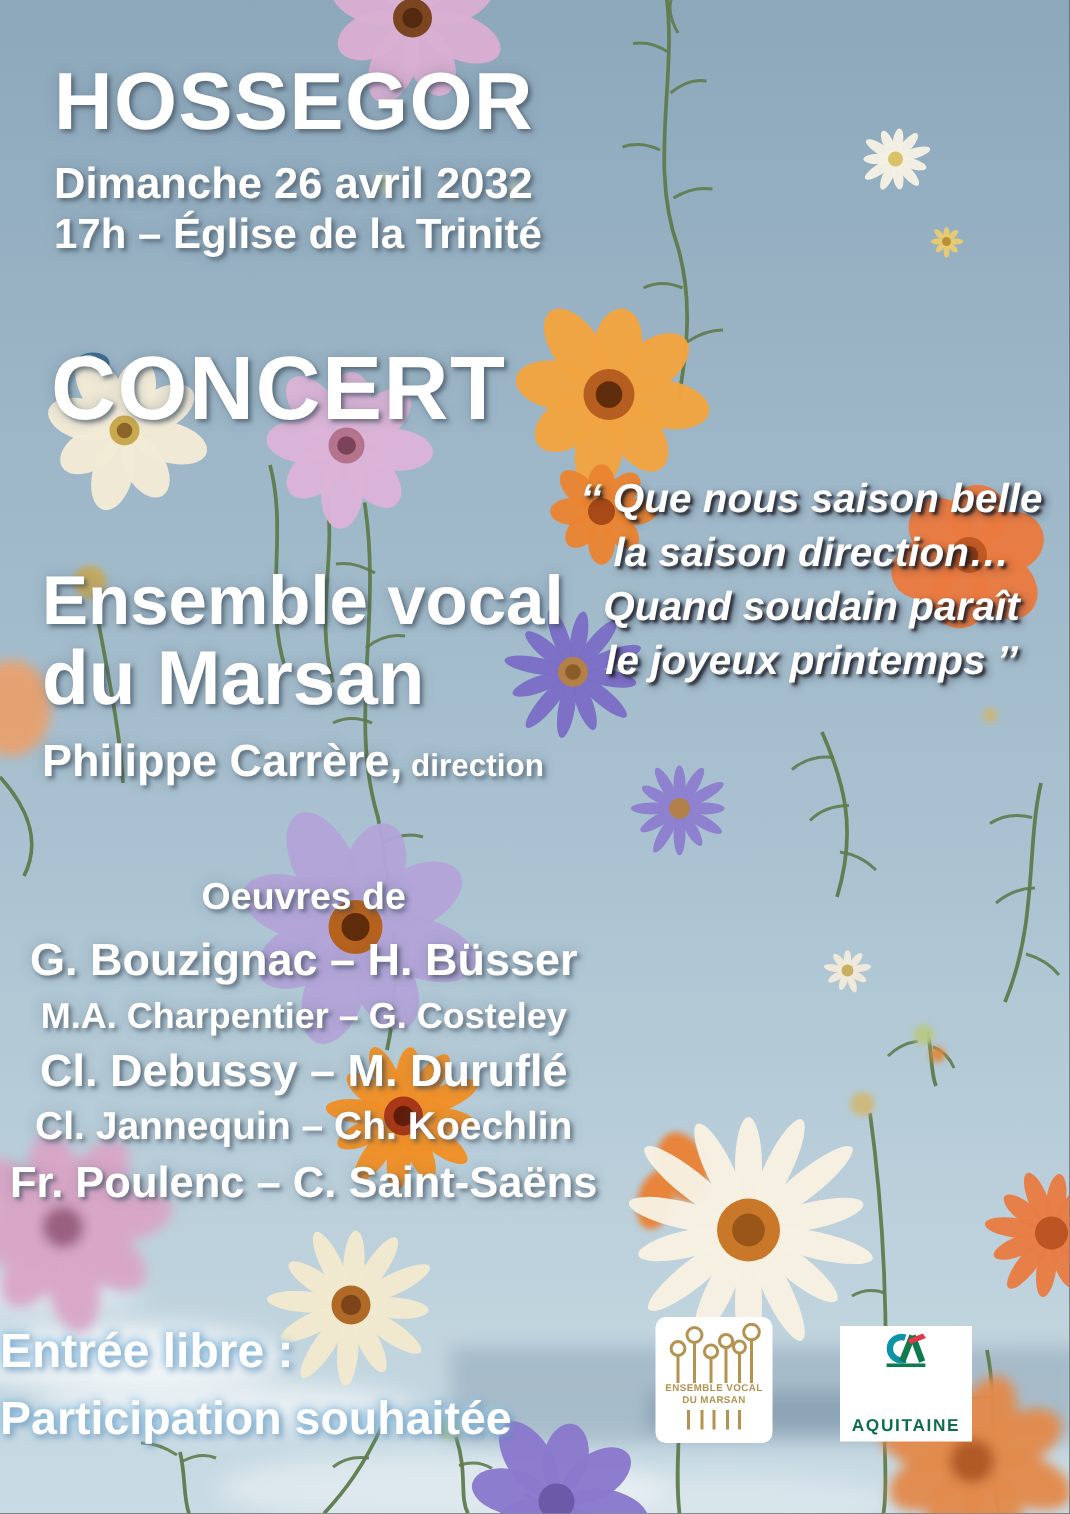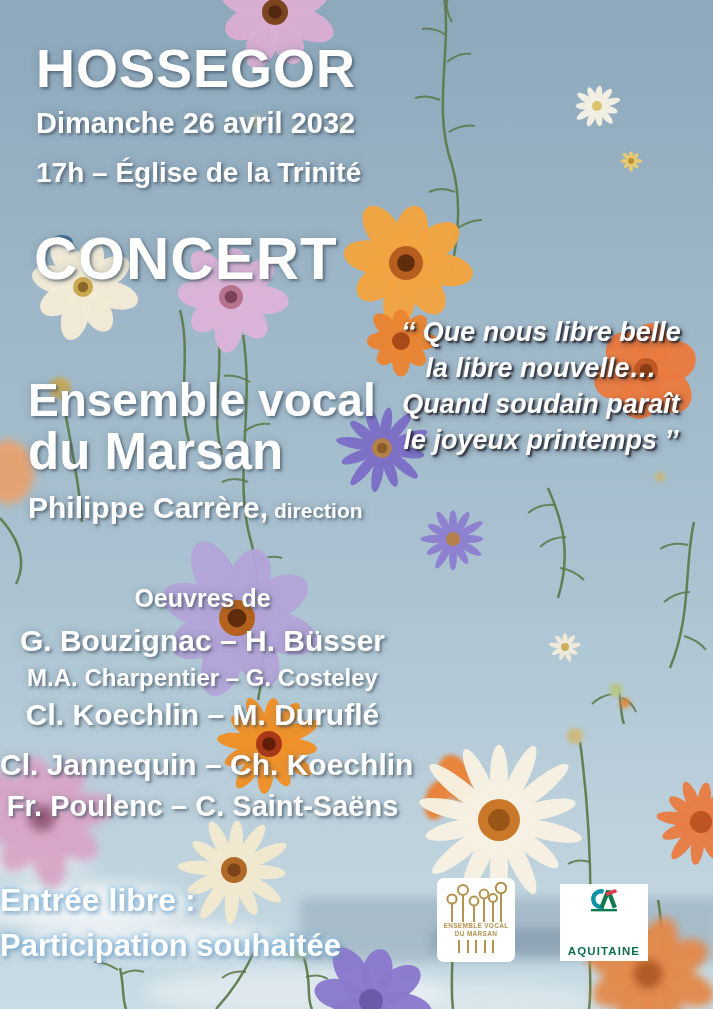--- a/index.html
+++ b/index.html
@@ -9,34 +9,34 @@
     background:linear-gradient(180deg,#8da8bb 0%,#9db7c8 30%,#a9c1d0 55%,#bbd0db 80%,#c9dbe4 100%);
   }
   #decor{position:absolute;inset:0;width:713px;height:1009px;}
   .txt{position:absolute;white-space:nowrap;}
   .sh{text-shadow:2px 2px 3px rgba(55,70,85,.6),0 0 9px rgba(80,100,120,.3);}
   .qsh{text-shadow:2px 2px 2px rgba(25,25,35,.8),3px 3px 6px rgba(25,25,35,.45);}
   .glow{text-shadow:0 0 7px rgba(145,195,228,.95),2px 2px 4px rgba(70,110,150,.6),-1px -1px 5px rgba(160,205,235,.8);}
   .top{left:36px;top:40px;}
   .city{font-size:54px;letter-spacing:1px;line-height:1.05;}
   .date{font-size:29px;margin-top:11px;line-height:1.1;}
-  .venue{font-size:28px;margin-top:18px;line-height:1.1;}
+  .venue{font-size:28px;margin-top:1px;line-height:1.1;}
   .concert{left:34px;top:224px;font-size:60px;letter-spacing:1px;}
   .quote{left:372px;top:314px;width:338px;text-align:center;font-style:italic;}
   .qline{display:block;font-size:27px;line-height:36px;}
   .ensemble{left:28px;top:376px;}
   .ens1{font-size:46px;line-height:1.08;}
   .ens2{font-size:51px;line-height:1.02;}
   .dirline{margin-top:13px;font-size:30px;}
   .dirrole{font-size:21px;}
   .works{left:0;top:584px;width:405px;text-align:center;}
   .wlabel{font-size:25px;margin-bottom:9px;}
   .cl{line-height:1.26;}
   .c0{font-size:30px;}.c1{font-size:24px;margin-top:3px;}.c2{font-size:30px;margin-top:3px;}
-  .c3{font-size:30px;margin-top:12px;}.c4{font-size:29px;margin-top:4px;}
+  .c3{font-size:26px;margin-top:0;}.c4{font-size:29px;margin-top:4px;}
   .entry{left:0;top:882px;width:418px;text-align:left;}
   .e1{font-size:32px;}
   .e2{font-size:31px;margin-top:9px;}
   .logo{position:absolute;background:#fff;display:flex;flex-direction:column;align-items:center;box-sizing:border-box;}
   .marsan{left:437px;top:878px;width:78px;height:84px;border-radius:7px;padding:4px 2px 4px;}
   .mtext{font-size:6.5px;line-height:1.2;color:#b5924f;letter-spacing:.3px;text-align:center;}
   .ticks{display:flex;gap:6.5px;margin-top:2px;}
   .tick{width:2px;height:13px;background:#b5924f;}
   .ca{left:560px;top:884px;width:88px;height:77px;padding:3px 3px 4px;gap:32px;}
   .region{font-size:11.5px;color:#0e6e4a;letter-spacing:1.1px;margin-top:1px;}
@@ -375,37 +375,37 @@
 
   <header class="txt top">
     <div class="city sh">HOSSEGOR</div>
     <div class="date sh">Dimanche 26 avril 2032</div>
     <div class="venue sh">17h – Église de la Trinité</div>
   </header>
 
   <div class="txt concert sh">CONCERT</div>
 
   <div class="txt quote">
-    <span class="qline qsh">‘‘ Que nous libre belle</span>
-    <span class="qline qsh">la libre nouvelle…</span>
+    <span class="qline qsh">‘‘ Que nous saison belle</span>
+    <span class="qline qsh">la saison direction…</span>
     <span class="qline qsh">Quand soudain paraît</span>
     <span class="qline qsh">le joyeux printemps ’’</span>
   </div>
 
   <section class="txt ensemble">
     <div class="ens1 sh">Ensemble vocal</div>
     <div class="ens2 sh">du Marsan</div>
     <div class="dirline sh"><span>Philippe Carrère,</span><span class="dirrole"> direction</span></div>
   </section>
 
   <section class="txt works">
     <div class="wlabel sh">Oeuvres de</div>
     <div class="cl c0 sh">G. Bouzignac – H. Büsser</div>
     <div class="cl c1 sh">M.A. Charpentier – G. Costeley</div>
-    <div class="cl c2 sh">Cl. Koechlin – M. Duruflé</div>
+    <div class="cl c2 sh">Cl. Debussy – M. Duruflé</div>
     <div class="cl c3 sh">Cl. Jannequin – Ch. Koechlin</div>
     <div class="cl c4 sh">Fr. Poulenc – C. Saint-Saëns</div>
   </section>
 
   <section class="txt entry">
     <div class="e1 glow">Entrée libre :</div>
     <div class="e2 glow">Participation souhaitée</div>
   </section>
 
   <div class="logo marsan">

